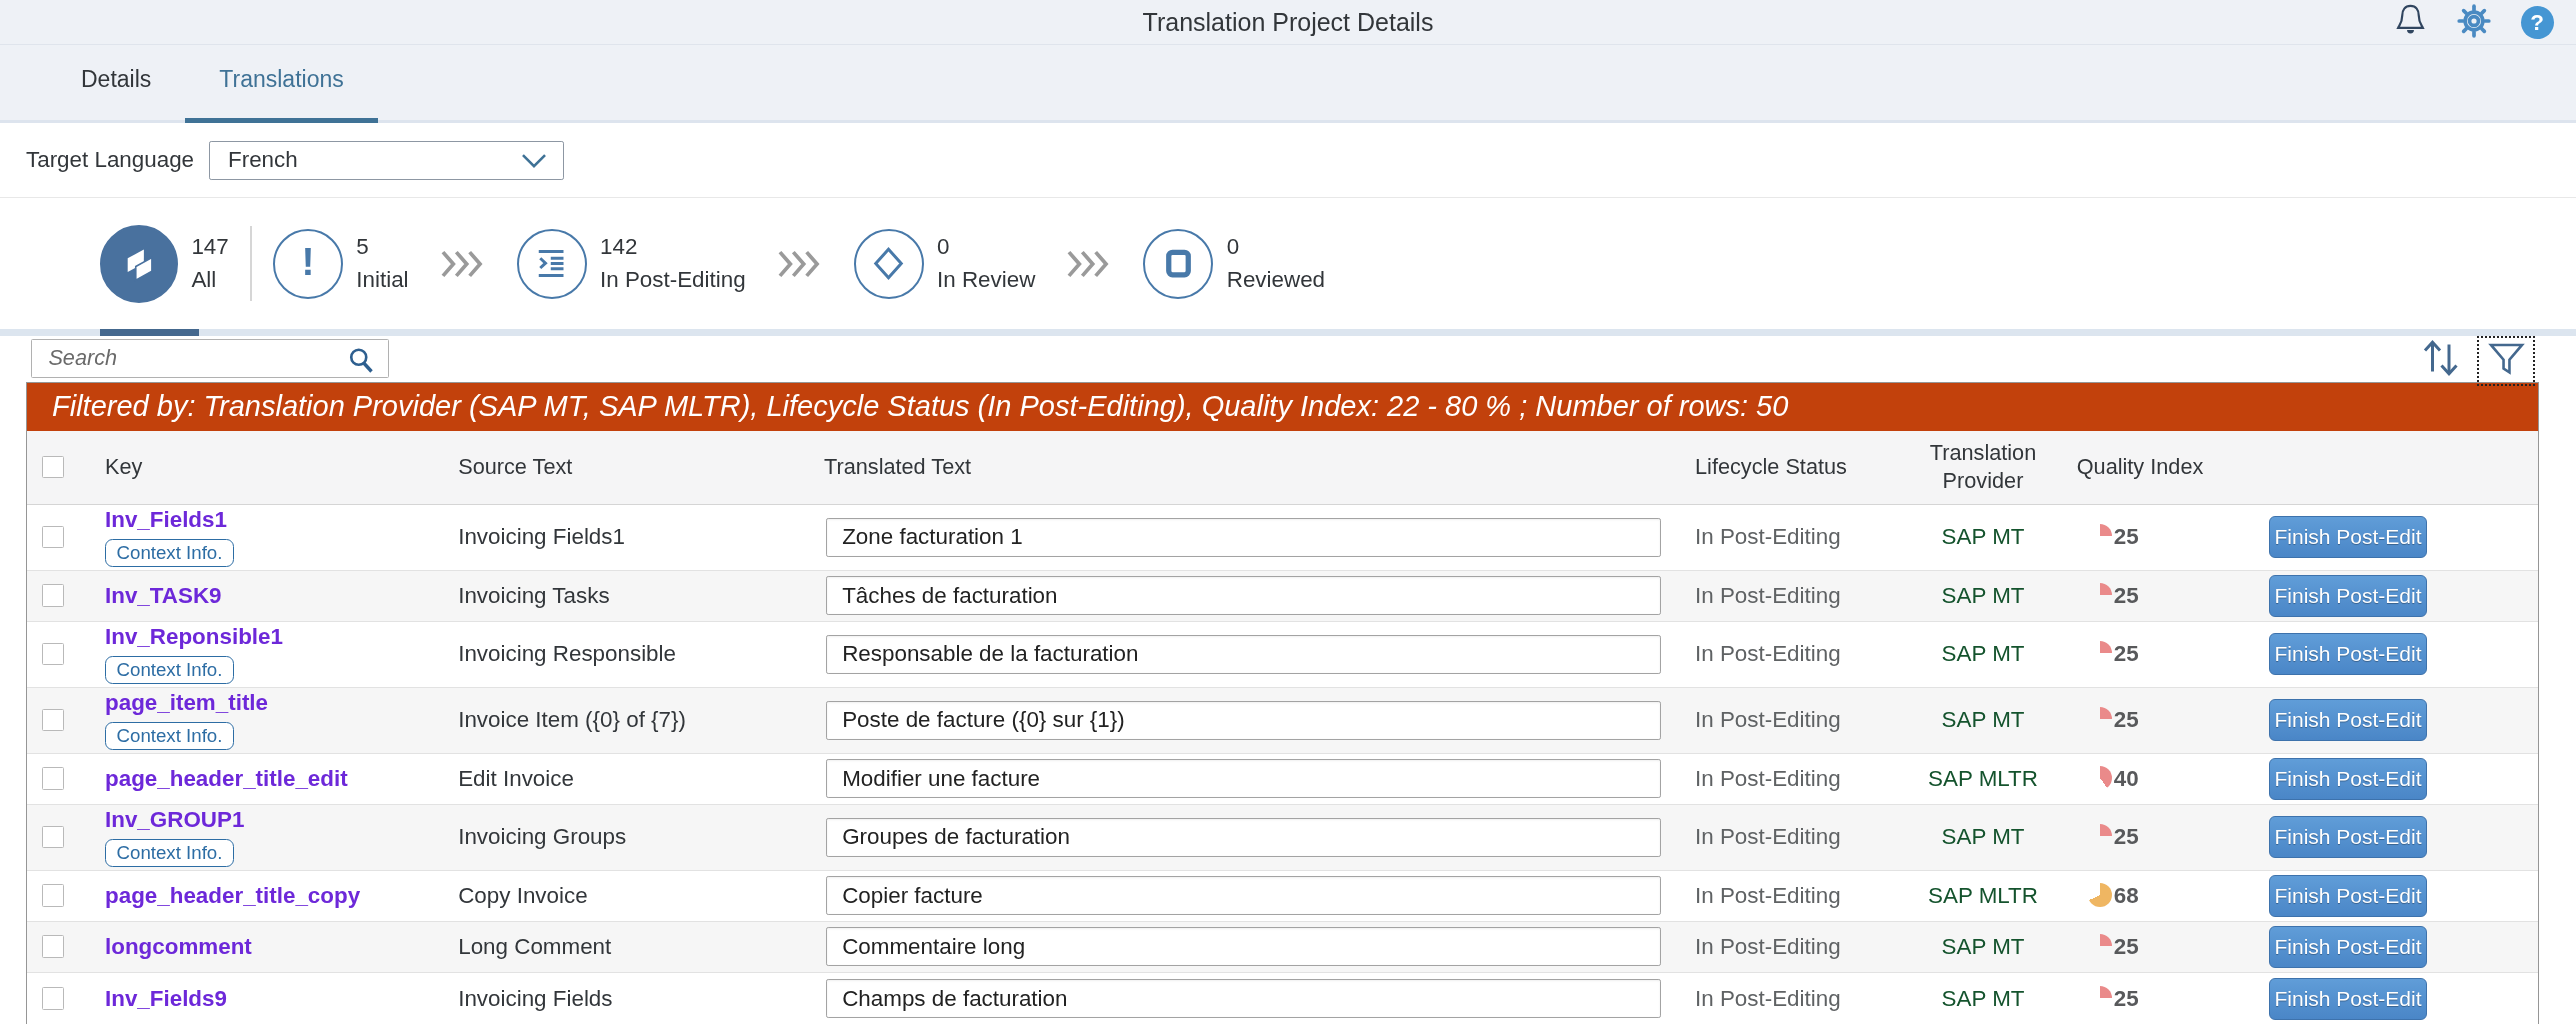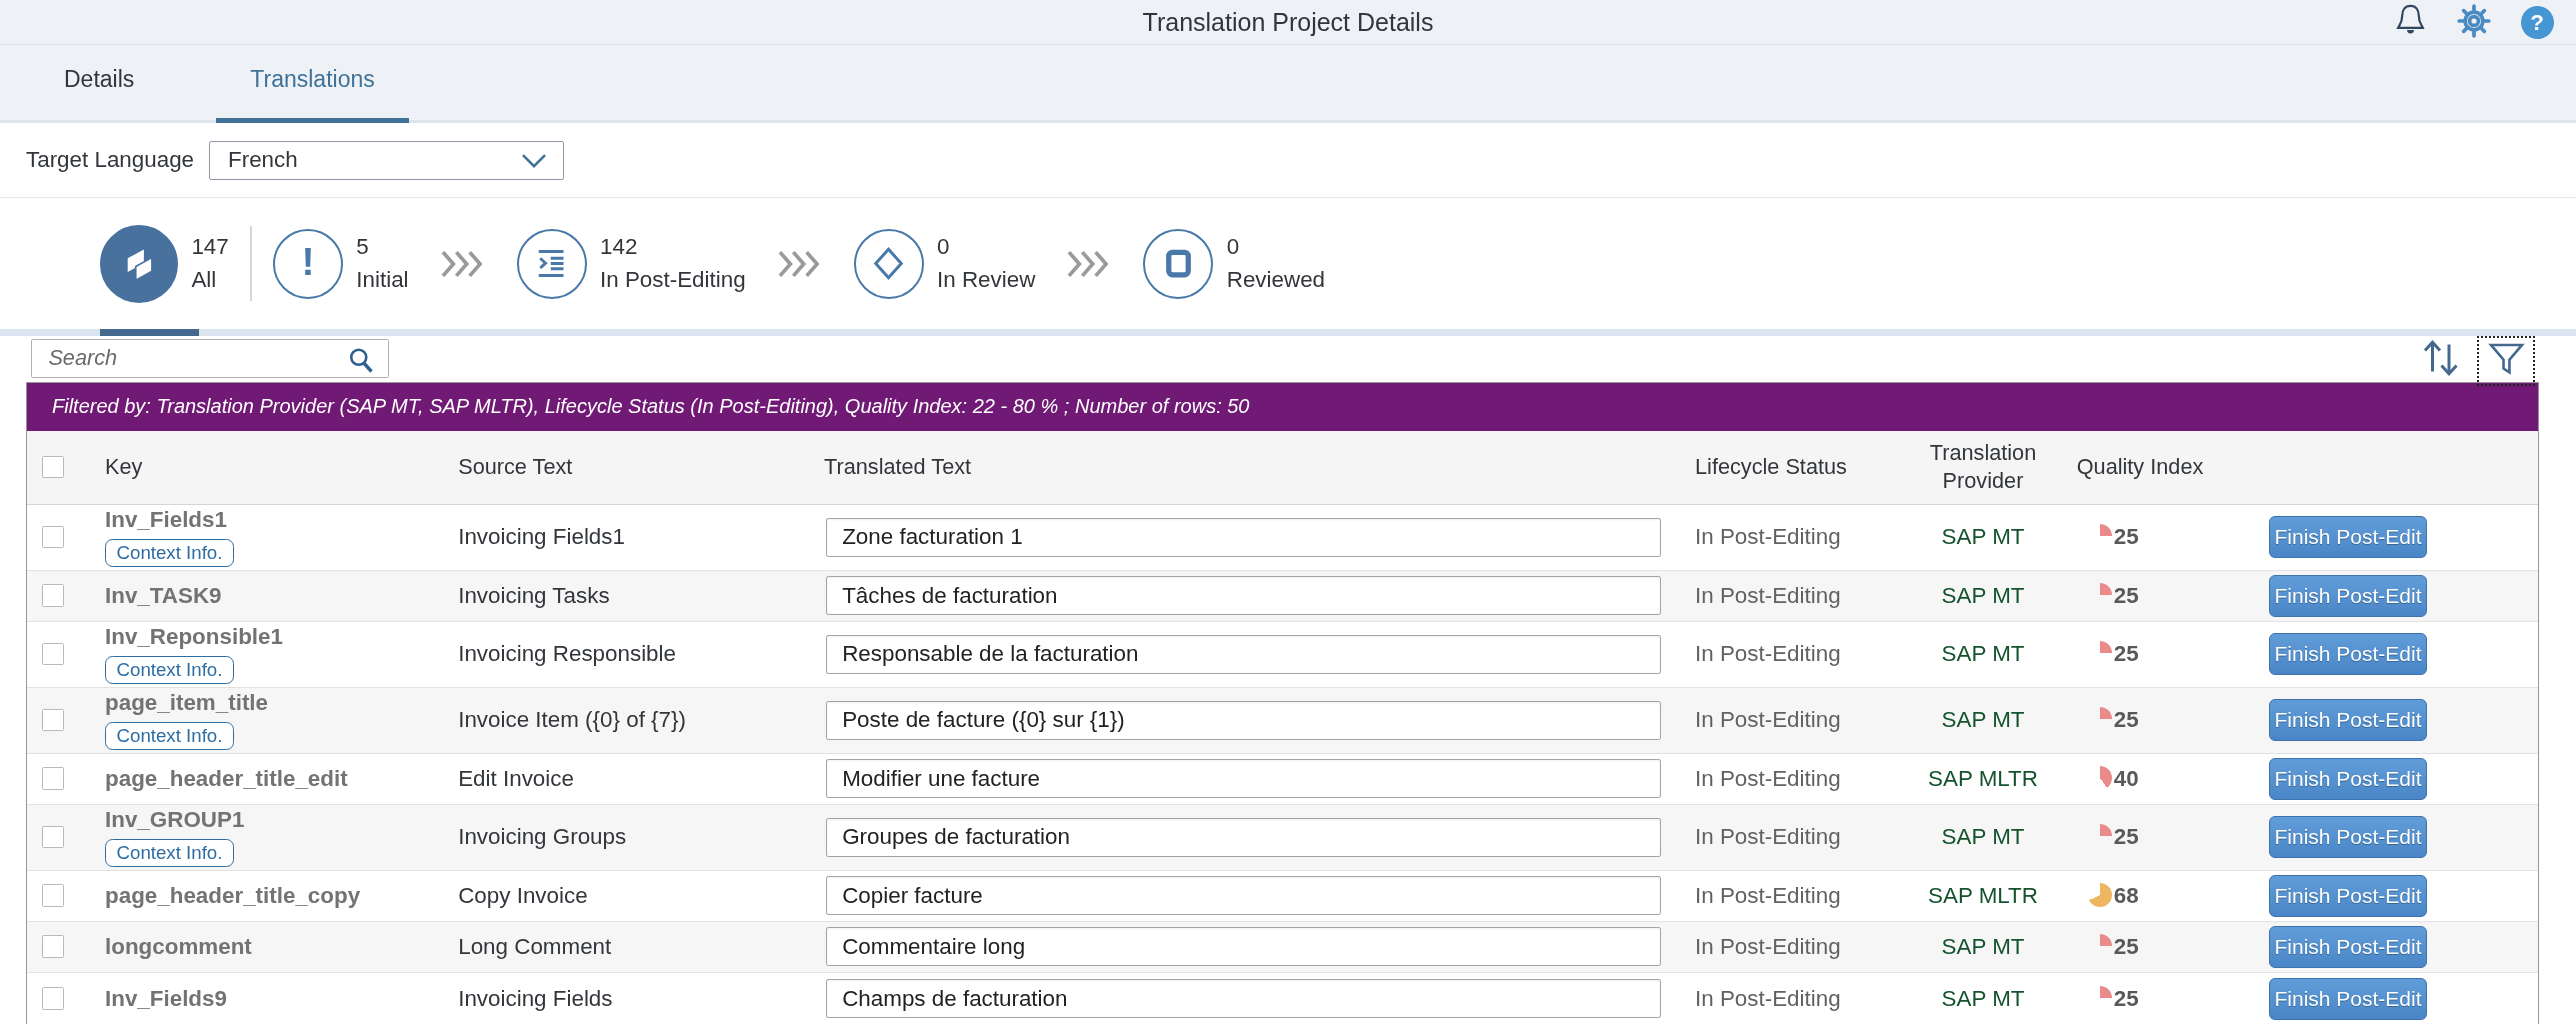--- a/index.html
+++ b/index.html
@@ -12,22 +12,22 @@
                   border-bottom:0.7px solid #dfe4ec; }
   .shell-title { font-size:25px; color:#32363a; }
   .shell-icons { position:absolute; right:22.4px; top:0; height:45px;
                  display:flex; align-items:center; gap:30px; }
   .help-circle { width:33px; height:33px; border-radius:50%; background:#4596d3;
                  color:#fff; font-size:22.4px; font-weight:bold;
                  display:flex; align-items:center; justify-content:center; }
 
   
   .tabbar { position:relative; height:78px; background:#eef1f6;
-            display:flex; align-items:flex-end; padding-left:30px;
-            border-bottom:3px solid #dde4ee;gap:48px; }
+            display:flex; align-items:flex-end; padding-left:47px;
+            border-bottom:3px solid #dde4ee; }
   .tab { position:relative; font-size:23px; padding:0 34px 27px 34px; cursor:pointer; }
   .tab.active { color:#3f7296; }
   .tab.active::after { content:""; position:absolute; left:0; right:0; bottom:-3px;
                        height:5.2px; background:#3f7296; }
 
   
   .tl-row { height:75px; display:flex; align-items:center;
             border-bottom:1.5px solid #e8e8e8; }
   .tl-label { margin-left:26px; font-size:22.4px; width:183px; }
   .tl-select { position:relative; width:355px; height:39px; background:#fff;
@@ -57,38 +57,38 @@
                       font-size:21.7px; padding:0 52px 0 16.4px; background:transparent;
                       font-family:"Liberation Sans", sans-serif; }
   .search-box input::placeholder { font-style:italic; color:#6a6a6a; opacity:1; }
   .search-box svg { position:absolute; right:12px; top:6.7px; }
   .sort-btn { position:absolute; right:112px; top:1.5px; cursor:pointer; }
   .filter-btn { position:absolute; right:41px; top:0; border:2.2px dotted #222;
                 padding:4.5px 7.5px; cursor:pointer; }
 
   
   .table-wrap { margin-left:26px; width:2513px; border:0.7px solid #969696; border-bottom:none; }
-  .info-bar { height:48px; background:#701a75; color:#fff; font-style:italic;
-              font-size:20px; display:flex; align-items:center; padding-left:25px; }
+  .info-bar { height:48px; background:#c2410c; color:#fff; font-style:italic;
+              font-size:29px; display:flex; align-items:center; padding-left:25px; }
   .grid { display:grid; grid-template-columns:52px 377px 368px 871px 202px 172px 142px 1fr;
           align-items:center; }
   .thead { height:74px; background:#f5f5f6; border-bottom:0.7px solid #d5d5d5; font-size:21.7px; }
   .thead .c-center { text-align:center; line-height:1.3; }
   .c-key { padding-left:26px; }
   .c-source { padding-left:2.2px; }
   .checkbox { width:22.4px; height:22.4px; border:1.5px solid #b9b9b9; border-radius:1.5px;
               background:#fff; display:inline-block; }
   .c-check { display:flex; justify-content:center; }
 
   .row { height:51px; border-bottom:0.7px solid #e2e2e2; background:#fff; }
   .row.alt { background:#f6f6f6; }
   .row.has-context { height:66px; }
   .row:last-child { height:52px; border-bottom:none; }
   .key-block { display:flex; flex-direction:column; align-items:flex-start; gap:5.2px; }
-  .key { font-size:22.4px; font-weight:bold; color:#737373; }
+  .key { font-size:22.4px; font-weight:bold; color:#6d28d9; }
   .context-badge { font-size:18.7px; color:#2d6da4; border:1.5px solid #2d6da4;
                    border-radius:7.5px; padding:2.2px 10.5px; background:#fff; cursor:pointer; }
   .src { font-size:22.4px; }
   .trans-input { width:835px; height:39px; margin-left:2.2px; border:0.7px solid #a3a3a3;
                  border-radius:2.2px; font-size:22.4px; padding:0 15px; color:#222;
                  background:#fff; box-shadow:inset 0 0.7px 2.2px rgba(0,0,0,.08);
                  font-family:"Liberation Sans", sans-serif; }
   .status { font-size:22.4px; color:#5f6264; }
   .c-provider { text-align:center; }
   .provider { font-size:22.4px; color:#14532d; }

